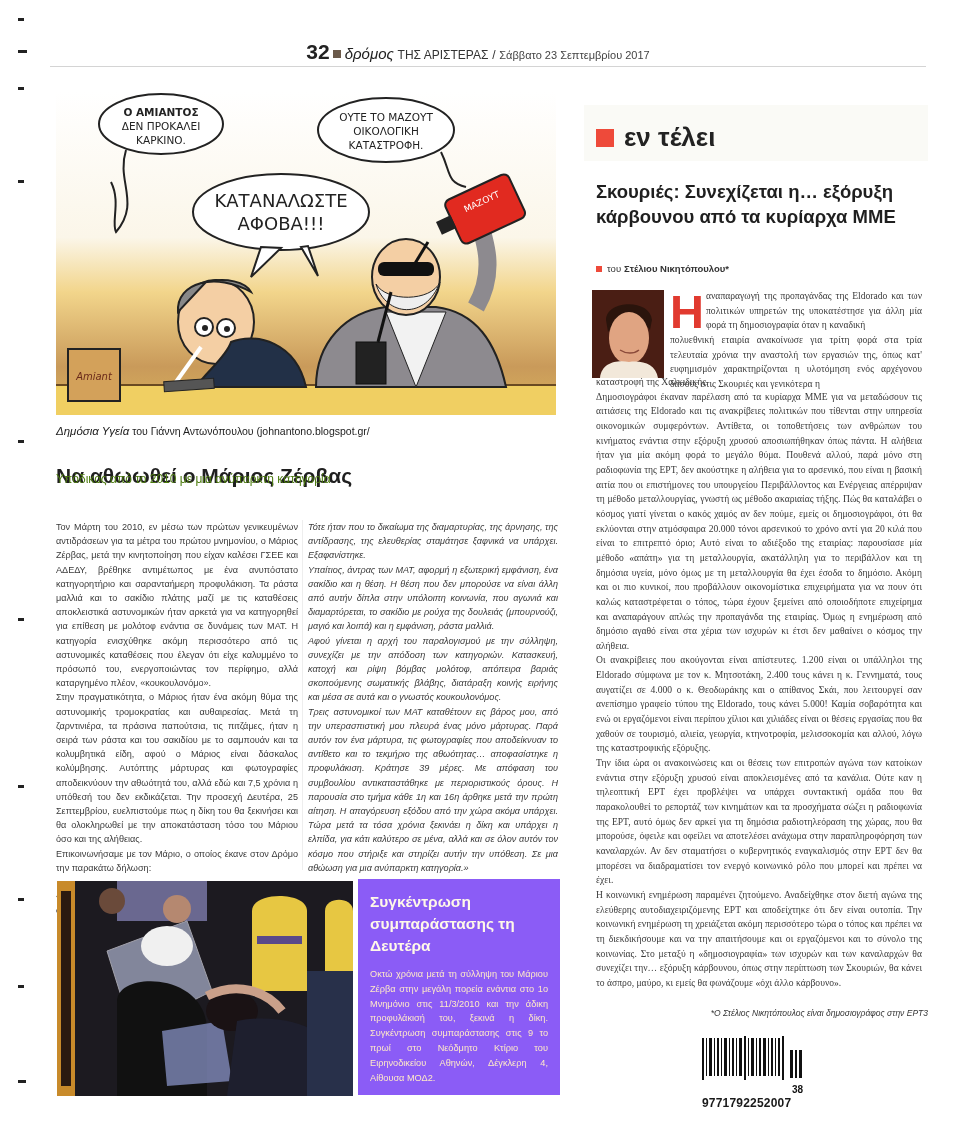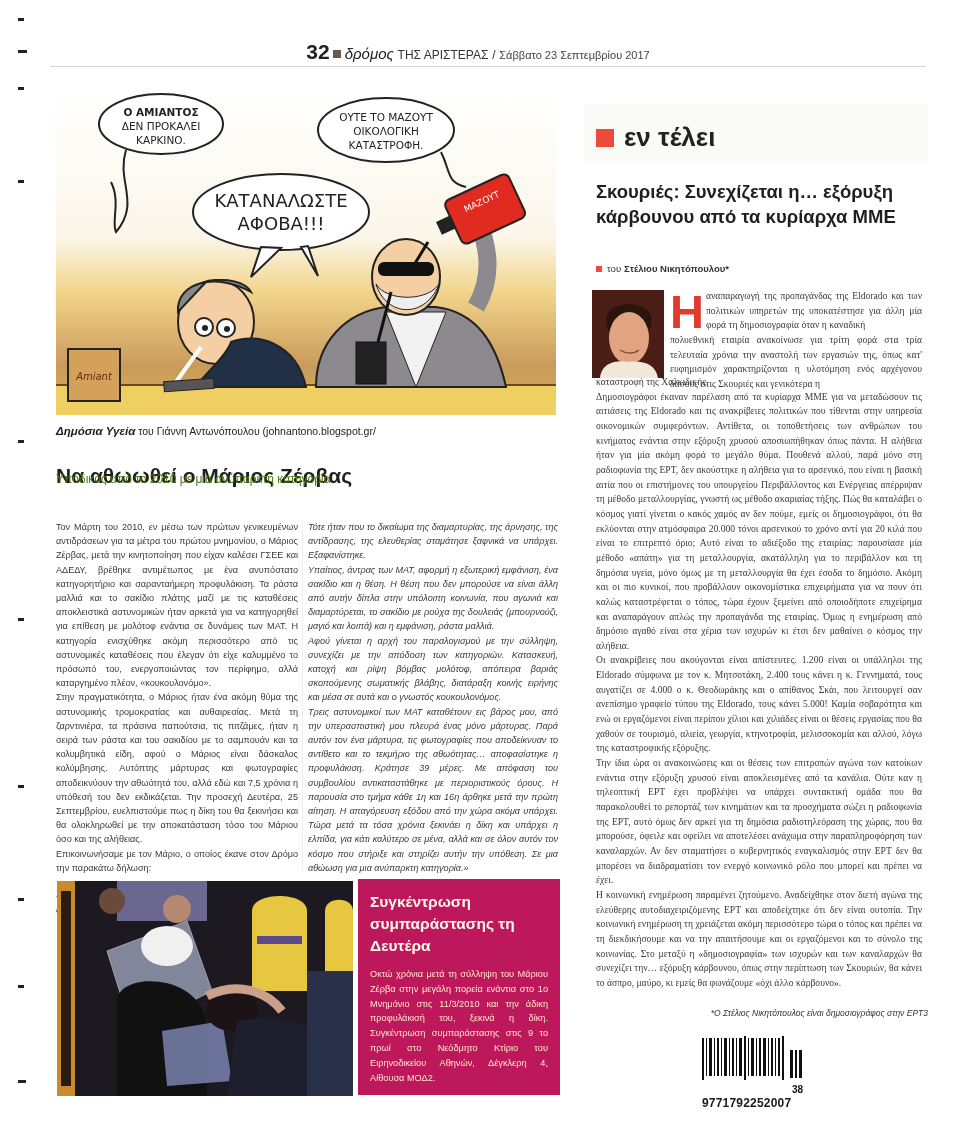--- a/index.html
+++ b/index.html
@@ -17,38 +17,38 @@
   .page-header .sq { display: inline-block; width: 8px; height: 8px; background: #6b5a4a; margin: 0 4px 1px 3px; }
   .page-header .brand { font-family: "Liberation Sans", sans-serif; font-weight: normal; font-style: italic; font-size: 15px; color: #222; }
   .page-header .brand-sub { font-family: "Liberation Sans", sans-serif; font-size: 12px; color: #333; }
   .page-header .date { font-family: "Liberation Sans", sans-serif; font-size: 11px; color: #444; }
   .header-rule { left: 50px; top: 66px; width: 876px; height: 1px; background: #d4d4d4; }
 
   
   .cartoon { left: 56px; top: 92px; width: 500px; height: 323px; background: #fff; overflow: hidden; }
   .cartoon svg { width: 100%; height: 100%; display: block; }
   .cartoon-caption { left: 56px; top: 425px; font-family: "Liberation Sans", sans-serif; font-size: 10.5px; color: #222; }
-  .cartoon-caption b { font-style: italic; font-weight: bold; font-size: 11.5px; }
+  .cartoon-caption b { font-style: italic; font-weight: normal; font-size: 11.5px; }
 
   
   .left-title { left: 56px; top: 464px; font-family: "Liberation Sans", sans-serif; font-weight: bold; font-size: 21px; color: #1f1f1f; }
   .left-subtitle { left: 56px; top: 472px; font-family: "Liberation Sans", sans-serif; font-size: 12px; color: #4d7c0f; }
   .col-text { font-family: "Liberation Sans", sans-serif; font-size: 9.1px; line-height: 14.2px; color: #3a3a3a; text-align: justify; }
   .col-text p { margin: 0; text-indent: 0; }
   .col-left { left: 56px; top: 520px; width: 242px; }
   .col-mid { left: 308px; top: 520px; width: 250px; font-style: italic; }
   .quote-line { margin-top: 14px !important; font-style: italic; }
   .col-divider { left: 302px; top: 520px; width: 1px; height: 350px; background: #eee; }
 
   
   .photo { left: 57px; top: 881px; width: 296px; height: 215px; overflow: hidden; background: #1d1b1e; }
   .photo svg { width: 100%; height: 100%; display: block; }
 
   
-  .redbox { left: 358px; top: 879px; width: 202px; height: 216px; background: #be185d; color: #fff; box-sizing: border-box; padding: 12px 12px 16px 12px; }
+  .redbox { left: 358px; top: 879px; width: 202px; height: 216px; background: #8b5cf6; color: #fff; box-sizing: border-box; padding: 12px 12px 16px 12px; }
   .redbox h3 { margin: 0 0 10px 0; font-family: "Liberation Sans", sans-serif; font-weight: bold; font-size: 15.5px; line-height: 22px; color: #fff8e8; }
   .redbox p { margin: 0; font-family: "Liberation Sans", sans-serif; font-size: 9.2px; line-height: 14.8px; color: #ffe9c8; text-align: justify; }
   .section-tag { left: 596px; top: 122px; font-family: "Liberation Sans", sans-serif; font-weight: bold; font-size: 26px; color: #222; display: flex; align-items: center; }
   .section-tag .sq { display: inline-block; width: 18px; height: 18px; background: #ee4a3a; margin-right: 10px; }
   .section-tag-band { left: 584px; top: 105px; width: 344px; height: 56px; background: #fafaf6; }
   .right-title { left: 596px; top: 180px; width: 320px; font-family: "Liberation Sans", sans-serif; font-weight: bold; font-size: 18.5px; line-height: 24.5px; color: #1f1f1f; }
   .byline { left: 596px; top: 263px; font-family: "Liberation Sans", sans-serif; font-size: 9.5px; color: #333; display: flex; align-items: center; }
   .byline .sq { display: inline-block; width: 6px; height: 6px; background: #ee4a3a; margin-right: 5px; }
   .byline b { margin-left: 3px; }
   .author-photo { left: 592px; top: 290px; width: 72px; height: 88px; overflow: hidden; background: #5a2a1a; }

